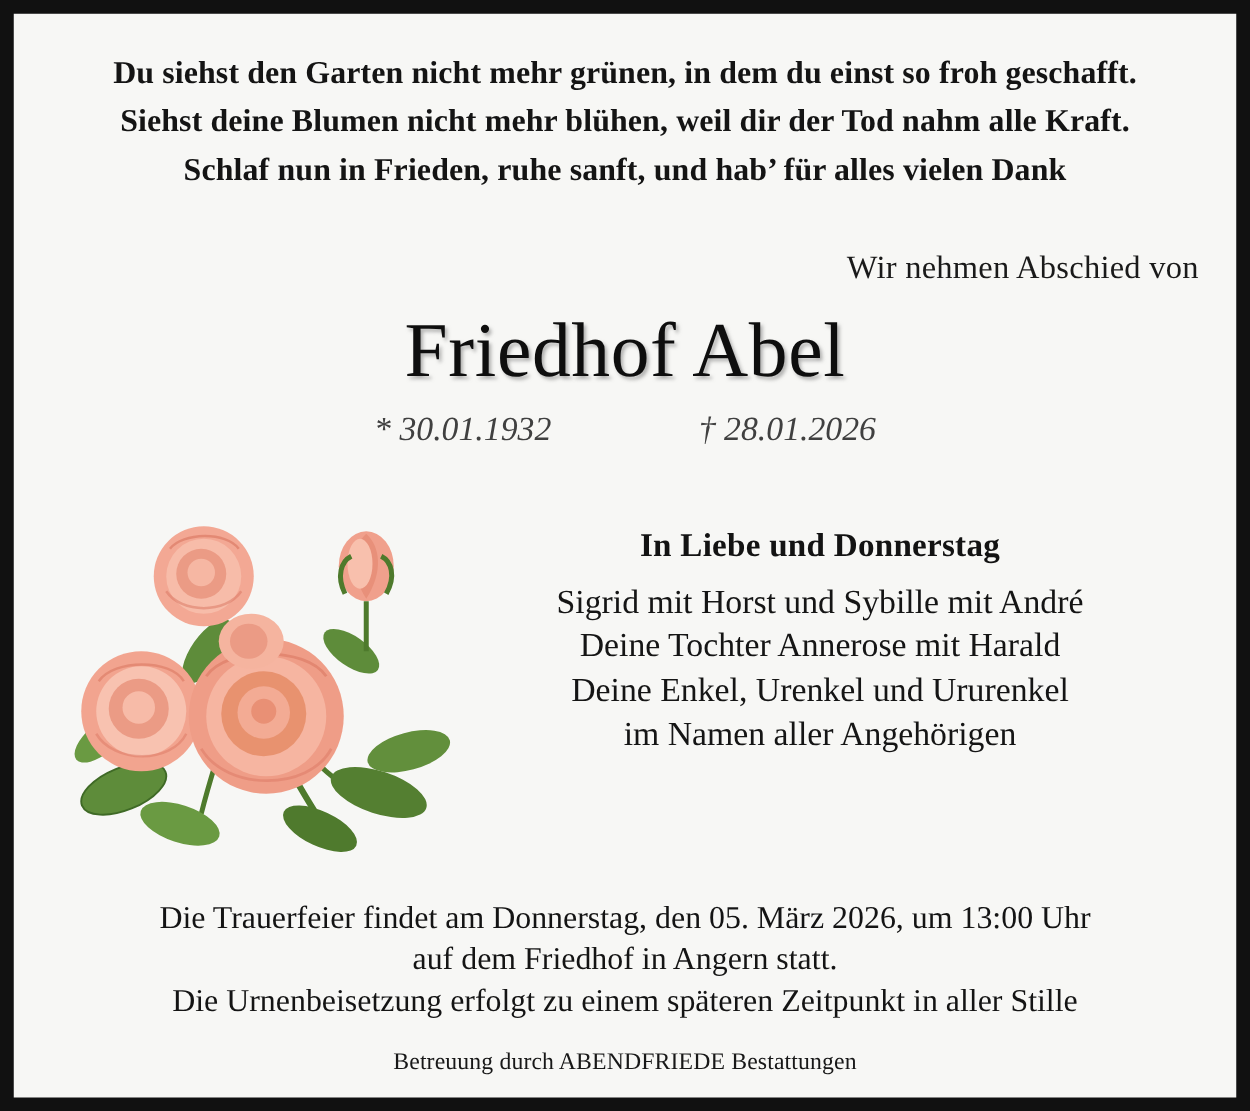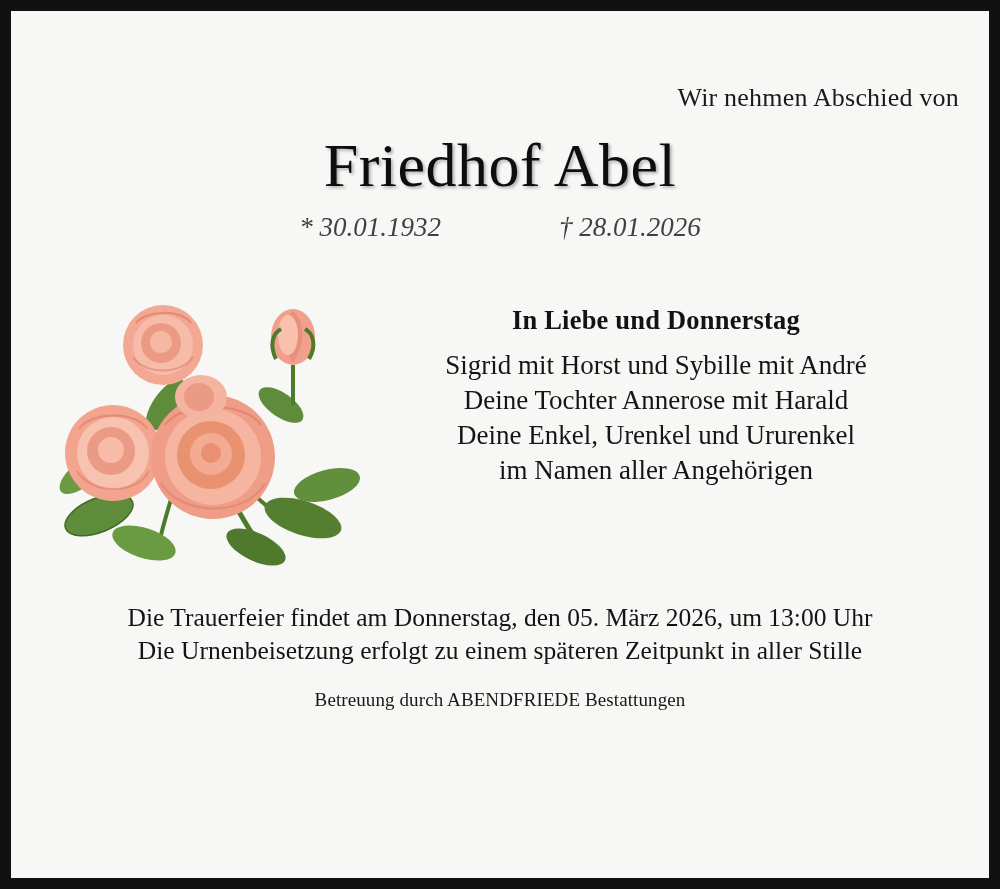--- a/index.html
+++ b/index.html
@@ -123,20 +123,25 @@
 
   
   .flowers svg { display: block; }
 </style>
 </head>
 <body>
 
 <div class="obituary">
   <div class="inner">
 
+    <div class="poem">
+      <div>Du siehst den Garten nicht mehr grünen, in dem du einst so froh geschafft.</div>
+      <div>Siehst deine Blumen nicht mehr blühen, weil dir der Tod nahm alle Kraft.</div>
+      <div>Schlaf nun in Frieden, ruhe sanft, und hab’ für alles vielen Dank</div>
+    </div>
 
     <div class="abschied">Wir nehmen Abschied von</div>
 
     <div class="name">Friedhof Abel</div>
 
     <div class="dates">
       <div class="date-item">* 30.01.1932</div>
       <div class="date-item">† 28.01.2026</div>
     </div>
 
@@ -209,19 +214,20 @@
         <div class="heading">In Liebe und Donnerstag</div>
         <div class="line">Sigrid mit Horst und Sybille mit André</div>
         <div class="line">Deine Tochter Annerose mit Harald</div>
         <div class="line">Deine Enkel, Urenkel und Ururenkel</div>
         <div class="line">im Namen aller Angehörigen</div>
       </div>
     </div>
 
     <div class="ceremony">
       <div>Die Trauerfeier findet am Donnerstag, den 05. März 2026, um 13:00 Uhr</div>
+      <div>auf dem Friedhof in Angern statt.</div>
       <div>Die Urnenbeisetzung erfolgt zu einem späteren Zeitpunkt in aller Stille</div>
     </div>
 
     <div class="provider">Betreuung durch ABENDFRIEDE Bestattungen</div>
 
   </div>
 </div>
 
 </body></html>

